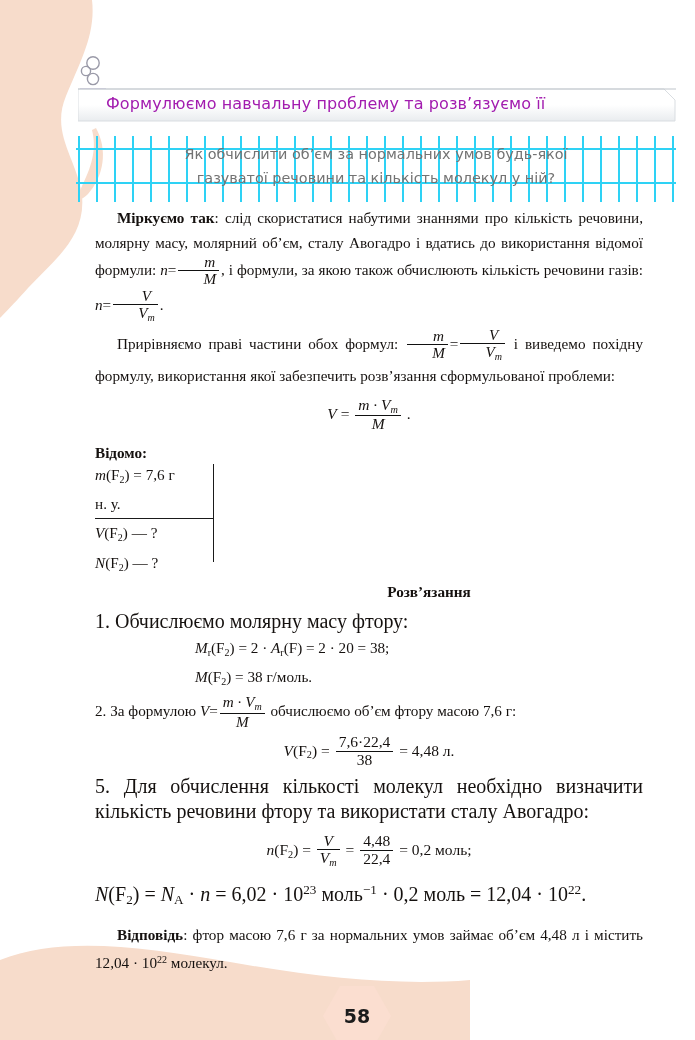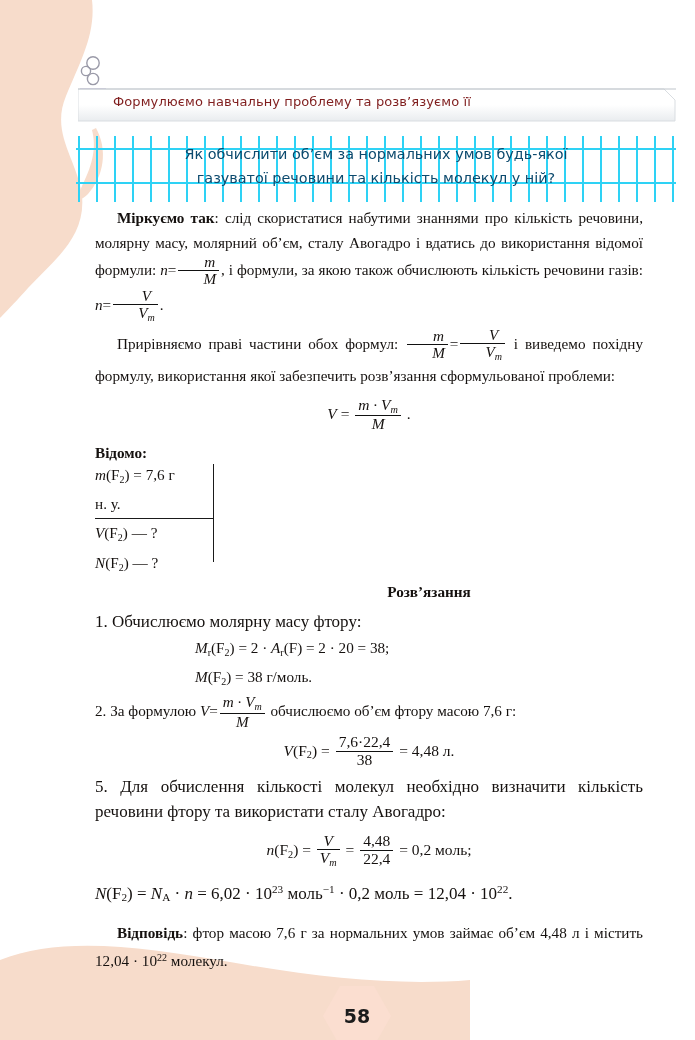--- a/index.html
+++ b/index.html
@@ -35,26 +35,26 @@
     width: 598px;
     height: 34px;
   }
   .banner-bg {
     position: absolute;
     left: 0; top: 0;
     width: 598px; height: 34px;
   }
   .banner-text {
     position: absolute;
-    left: 35px;
+    left: 28px;
     top: 6px;
     font-family: "DejaVu Sans", sans-serif;
-    font-size: 13px;
+    font-size: 16px;
     letter-spacing: 0.1px;
-    color: #7f1d1d;
+    color: #a21caf;
     white-space: nowrap;
   }
 
   
   .flask {
     position: absolute;
     left: 72px;
     top: 55px;
     width: 42px;
     height: 68px;
@@ -85,21 +85,21 @@
   }
   .question {
     position: absolute;
     left: 0;
     top: 6px;
     width: 600px;
     text-align: center;
     font-family: "DejaVu Sans", sans-serif;
     font-size: 14.4px;
     line-height: 24px;
-    color: #0c4a6e;
+    color: #737373;
   }
   .question span { display: block; }
 
   
   .content {
     position: absolute;
     left: 95px;
     top: 205px;
     width: 548px;
   }
@@ -171,21 +171,21 @@
   }
   .solution-title {
     font-weight: bold;
     font-size: 15.2px;
     text-align: center;
     margin: 4px 0 8px 0;
     padding-left: 120px;
   }
 
   .step {
-    font-size: 17px;
+    font-size: 20px;
     line-height: 25px;
     text-align: justify;
     margin: 0 0 2px 0;
   }
   .indent-eq { padding-left: 100px; font-size: 15.2px; line-height: 24px; }
 
   
   .pagenum {
     position: absolute;
     left: 323px;

